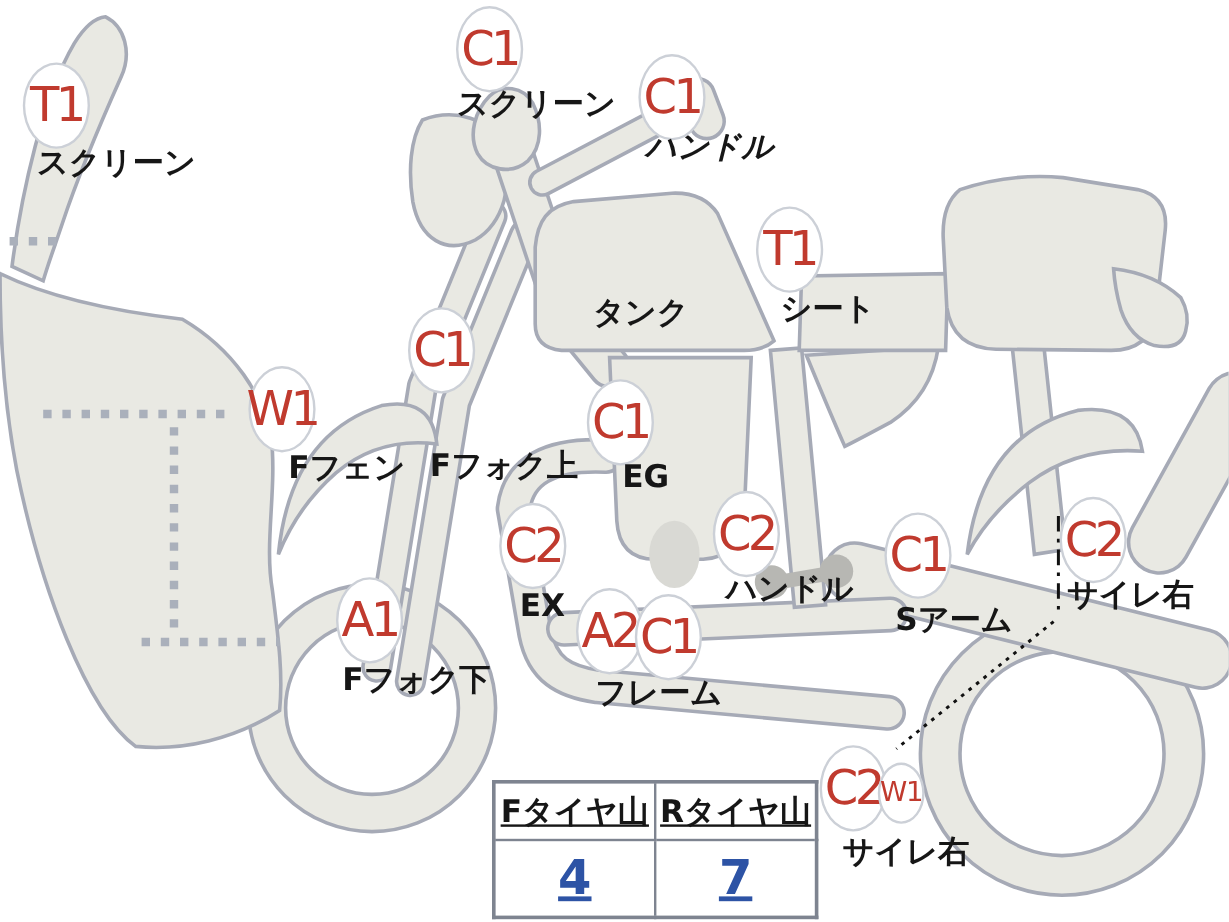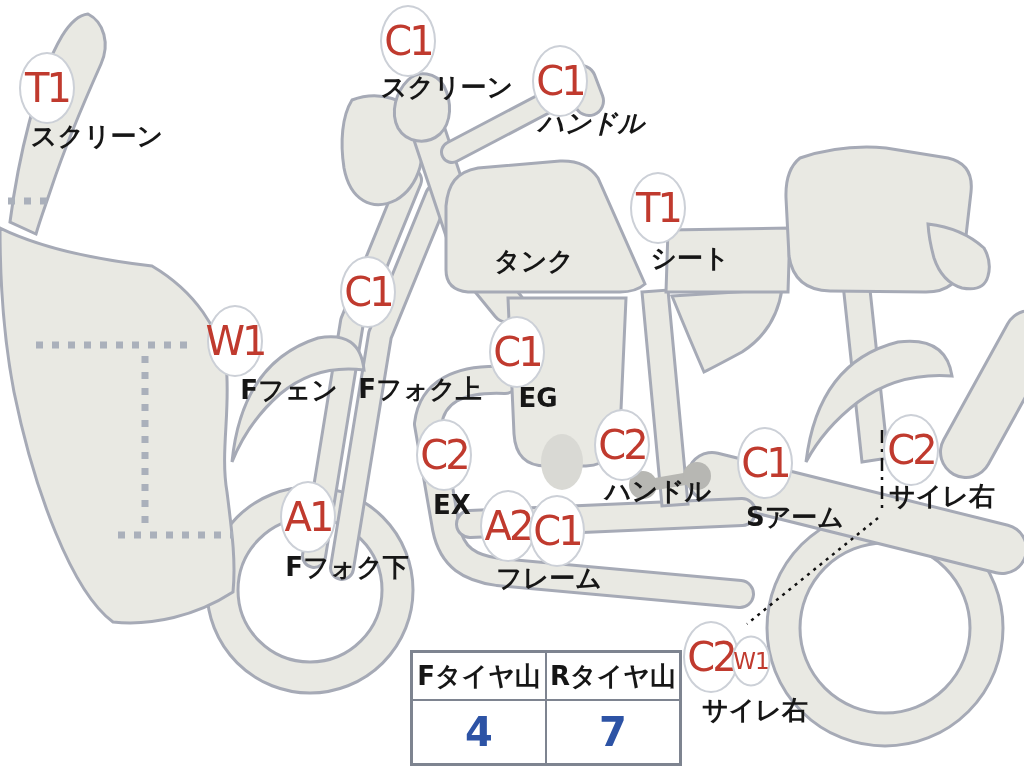--- a/index.html
+++ b/index.html
@@ -18,21 +18,21 @@
   .badge.sm{width:35px;height:47px;font-size:23px;letter-spacing:-1px;}
   .part-label{
     position:absolute;transform:translate(-50%,-50%);white-space:nowrap;
     color:#161616;font-size:26px;font-weight:600;line-height:1;
   }
   #tire-table{
     position:absolute;left:410px;top:650px;width:272px;
     border-collapse:collapse;table-layout:fixed;background:#fff;
   }
   #tire-table th,#tire-table td{
-    border:2px solid #7e8490;text-align:center;vertical-align:middle;padding:0;
+    border:2px solid #7e8490;text-align:center;vertical-align:middle;padding:0;text-decoration:underline;
   }
   #tire-table{border:3px solid #7e8490;}
   #tire-table th{height:46px;font-size:26px;font-weight:600;color:#161616;}
   #tire-table td{height:62px;font-size:40px;font-weight:600;color:#2d53a5;}
 </style>
 </head>
 <body>
 
 <div id="stage">
 

